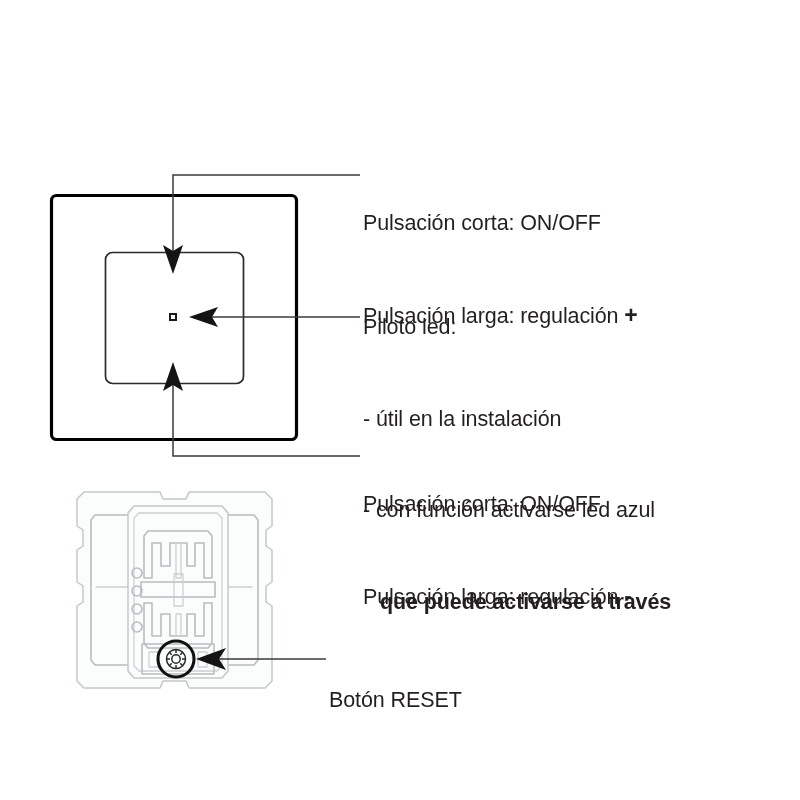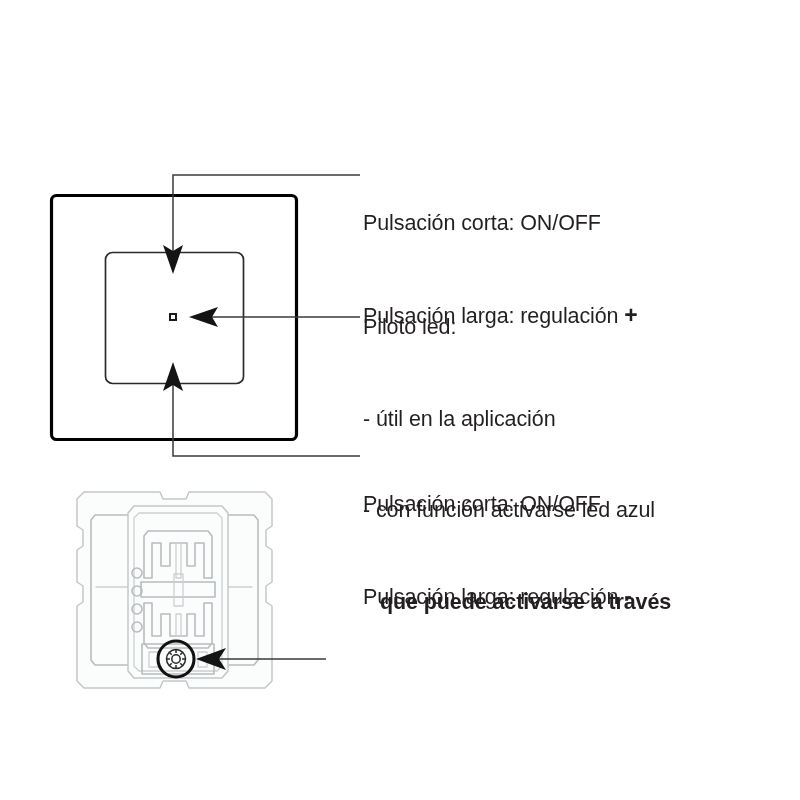--- a/index.html
+++ b/index.html
@@ -200,26 +200,27 @@
     </g>
   </svg>
 
   <div class="callout" id="callout-top">
     <span class="line">Pulsación corta: ON/OFF</span>
     <span class="line"><span>Pulsación larga: regulación </span><span class="sym">+</span></span>
   </div>
 
   <div class="callout" id="callout-middle">
     <span class="line">Piloto led:</span>
-    <span class="line">- útil en la aplicación</span>
+    <span class="line">- útil en la instalación</span>
     <span class="line">- con función activarse led azul</span>
     <span class="line indent">que puede activarse a través</span>
   </div>
 
   <div class="callout" id="callout-bottom-minus">
     <span class="line">Pulsación corta: ON/OFF</span>
     <span class="line"><span>Pulsación larga: regulación </span><span class="sym">-</span></span>
   </div>
 
   <div class="callout" id="callout-reset">
+    <span class="line">Botón RESET</span>
   </div>
 
 </div>
 
 </body></html>

